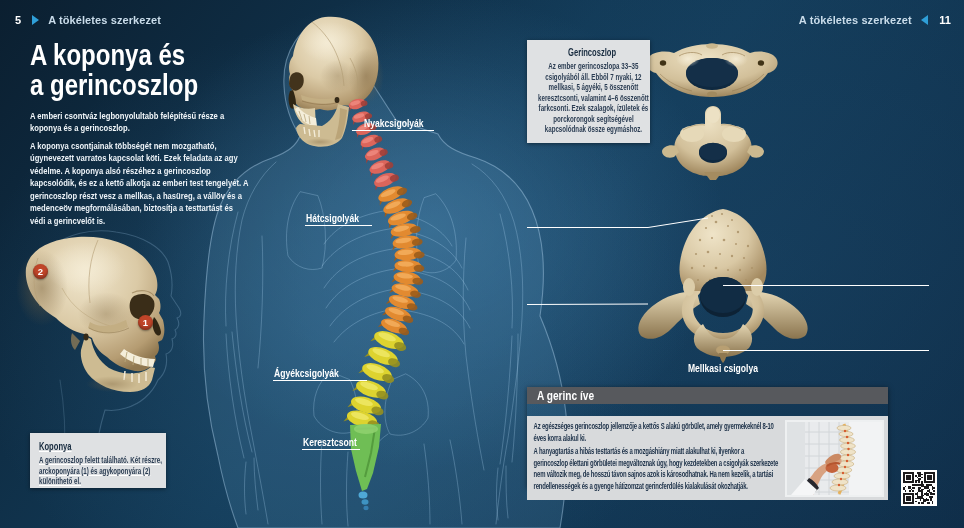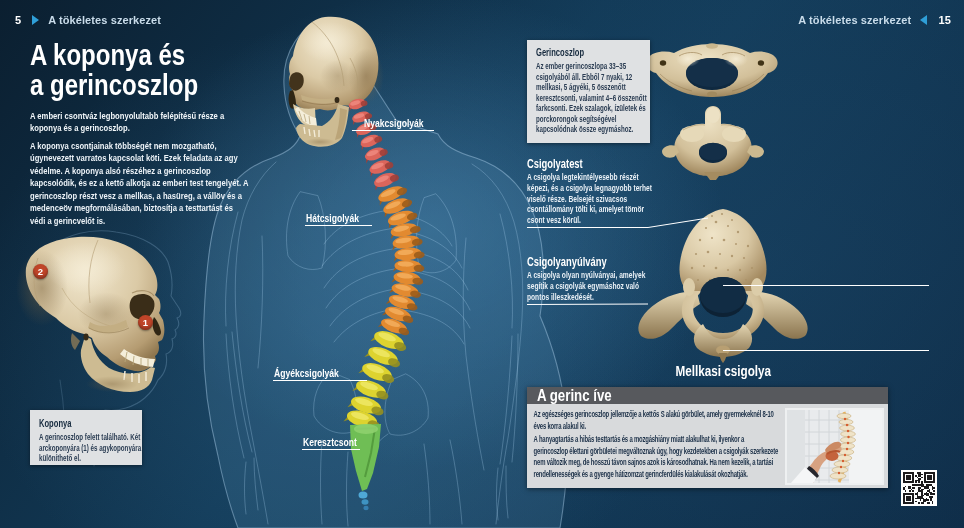--- a/index.html
+++ b/index.html
@@ -33,29 +33,29 @@
   .ann-h.ar{white-space:nowrap;}
   .ann-t{font-size:9.5px;line-height:10.8px;font-weight:bold;color:#e9f0f6;}
   .ar{text-align:right;}
 
   .figlbl{font-size:11px;font-weight:bold;color:#fff;white-space:nowrap;}
 
   .gbox{background:#dfe1e3;box-shadow:0 1px 4px rgba(0,0,0,0.45);}
   .gbox-h{font-size:11.5px;line-height:13px;font-weight:bold;color:#15293d;white-space:nowrap;}
   .gbox-t{font-size:9.4px;line-height:10.5px;font-weight:bold;color:#2a3c52;}
 
-  .arch-head{background:#57595d;color:#fff;font-size:17px;font-weight:bold;}
-  .arch-body{background:#d8dadc;}
+  .arch-head{background:#57595d;color:#fff;font-size:13px;font-weight:bold;}
+  .arch-body{background:#d8dadc;margin-top:12px;}
   .arch-t{font-size:9.0px;line-height:11.6px;font-weight:bold;color:#22364d;letter-spacing:-0.3px;}
   .arch-t p{margin:0 0 2px 0;}
 
   .marker{position:absolute;width:15px;height:15px;border-radius:50%;background:#c04529;
     box-shadow:inset 0 -2px 3px rgba(0,0,0,0.3), 0 1px 2px rgba(0,0,0,0.4);
     color:#fff;font-size:9.5px;font-weight:bold;text-align:center;line-height:15px;}
-  .caption{font-size:15px;font-weight:bold;color:#fff;text-align:center;}
+  .caption{font-size:11px;font-weight:bold;color:#fff;text-align:center;}
 </style>
 </head>
 <body>
 
 <div class="page">
 
   <svg class="abs" style="left:0;top:0" width="964" height="528" viewBox="0 0 964 528">
     <defs>
       <radialGradient id="boneg" cx="38%" cy="30%" r="75%">
         <stop offset="0" stop-color="#efe4c8"></stop>
@@ -449,62 +449,54 @@
   </svg>
 
   <div class="abs runhead" style="left:15px;top:14px;">
     <span class="folio">5</span>
     <span class="tri tri-r" style="margin:0 6px 0 8px;"></span>
     <span class="sect">A tökéletes szerkezet</span>
   </div>
   <div class="abs runhead" style="right:13px;top:14px;text-align:right;">
     <span class="sect">A tökéletes szerkezet</span>
     <span class="tri tri-l" style="margin:0 8px 0 6px;"></span>
-    <span class="folio">15</span>
+    <span class="folio">11</span>
   </div>
 
   <div class="abs" style="left:30px;top:40px;width:260px;">
     <div class="title cond" style="width:250px;transform:scaleX(0.8);">
       <div>A koponya és</div>
       <div>a gerincoszlop</div>
     </div>
     <div class="lead cond" style="width:280px;margin-top:10px;">A emberi csontváz legbonyolultabb felépítésű része a koponya és a gerincoszlop.</div>
     <div class="bodytext cond" style="width:280px;margin-top:5px;">A koponya csontjainak többségét nem mozgatható, úgynevezett varratos kapcsolat köti. Ezek feladata az agy védelme. A koponya alsó részéhez a gerincoszlop kapcsolódik, és ez a kettő alkotja az emberi test tengelyét. A gerincoszlop részt vesz a mellkas, a hasüreg, a vállöv és a medenceöv megformálásában, biztosítja a testtartást és védi a gerincvelőt is.</div>
   </div>
 
   <div class="abs figlbl cond" style="left:364px;top:117px;">Nyakcsigolyák</div>
   <div class="abs figlbl cond" style="left:306px;top:212px;">Hátcsigolyák</div>
   <div class="abs figlbl cond" style="left:274px;top:367px;">Ágyékcsigolyák</div>
   <div class="abs figlbl cond" style="left:303px;top:436px;">Keresztcsont</div>
 
   <div class="marker" style="left:33px;top:264px;">2</div>
   <div class="marker" style="left:138px;top:315px;">1</div>
 
-  <div class="abs gbox" style="left:30px;top:410px;width:112px;height:55px;overflow:hidden;">
+  <div class="abs gbox" style="left:30px;top:433px;width:136px;height:55px;overflow:hidden;text-decoration:underline;">
     <div style="padding:7px 0 0 9px;">
       <div class="gbox-h cond3" style="width:190px;">Koponya</div>
       <div class="gbox-t cond3" style="width:190px;margin-top:2px;">A gerincoszlop felett található. Két részre, arckoponyára (1) és agy­koponyára (2) különíthető el.</div>
     </div>
   </div>
 
   <div class="abs gbox" style="left:527px;top:40px;width:123px;height:103px;overflow:hidden;">
-    <div style="padding:6px 0 0 9px;">
+    <div style="padding:6px 0 0 9px;text-align:center;">
       <div class="gbox-h cond3" style="width:170px;">Gerincoszlop</div>
       <div class="gbox-t cond3" style="width:174px;margin-top:2px;">Az ember gerincoszlopa 33–35 csigolyából áll. Ebből 7 nyaki, 12 mellkasi, 5 ágyéki, 5 össze­nőtt keresztcsonti, valamint 4–6 összenőtt farkcsonti. Ezek szala­gok, ízületek és porckorongok segítségével kapcsolódnak össze egymáshoz.</div>
     </div>
   </div>
 
-  <div class="abs" style="left:527px;top:158px;width:125px;">
-    <div class="ann-h cond" style="width:160px;">Csigolyatest</div>
-    <div class="ann-t cond2" style="width:180px;margin-top:1px;">A csigolya legtekintélyesebb részét képezi, és a csigolya legnagyobb terhet viselő része. Belsejét szivacsos csontállomány tölti ki, amelyet tömör csont vesz körül.</div>
-  </div>
-  <div class="abs" style="left:527px;top:256px;width:125px;">
-    <div class="ann-h cond" style="width:160px;">Csigolyanyúlvány</div>
-    <div class="ann-t cond2" style="width:180px;margin-top:1px;">A csigolya olyan nyúlványai, amelyek segítik a csigolyák egymáshoz való pontos illeszkedését.</div>
-  </div>
 
 
 
   <div class="abs caption" style="left:660px;top:362px;width:126px;">
     <span class="cond" style="display:inline-block;white-space:nowrap;transform-origin:50% 0;">Mellkasi csigolya</span>
   </div>
 
   <div class="abs" style="left:527px;top:387px;width:361px;height:101px;box-shadow:0 1px 5px rgba(0,0,0,0.5);">
     <div class="arch-head" style="height:17px;line-height:17px;padding-left:10px;">
       <span class="cond" style="display:inline-block;white-space:nowrap;">A gerinc íve</span>

